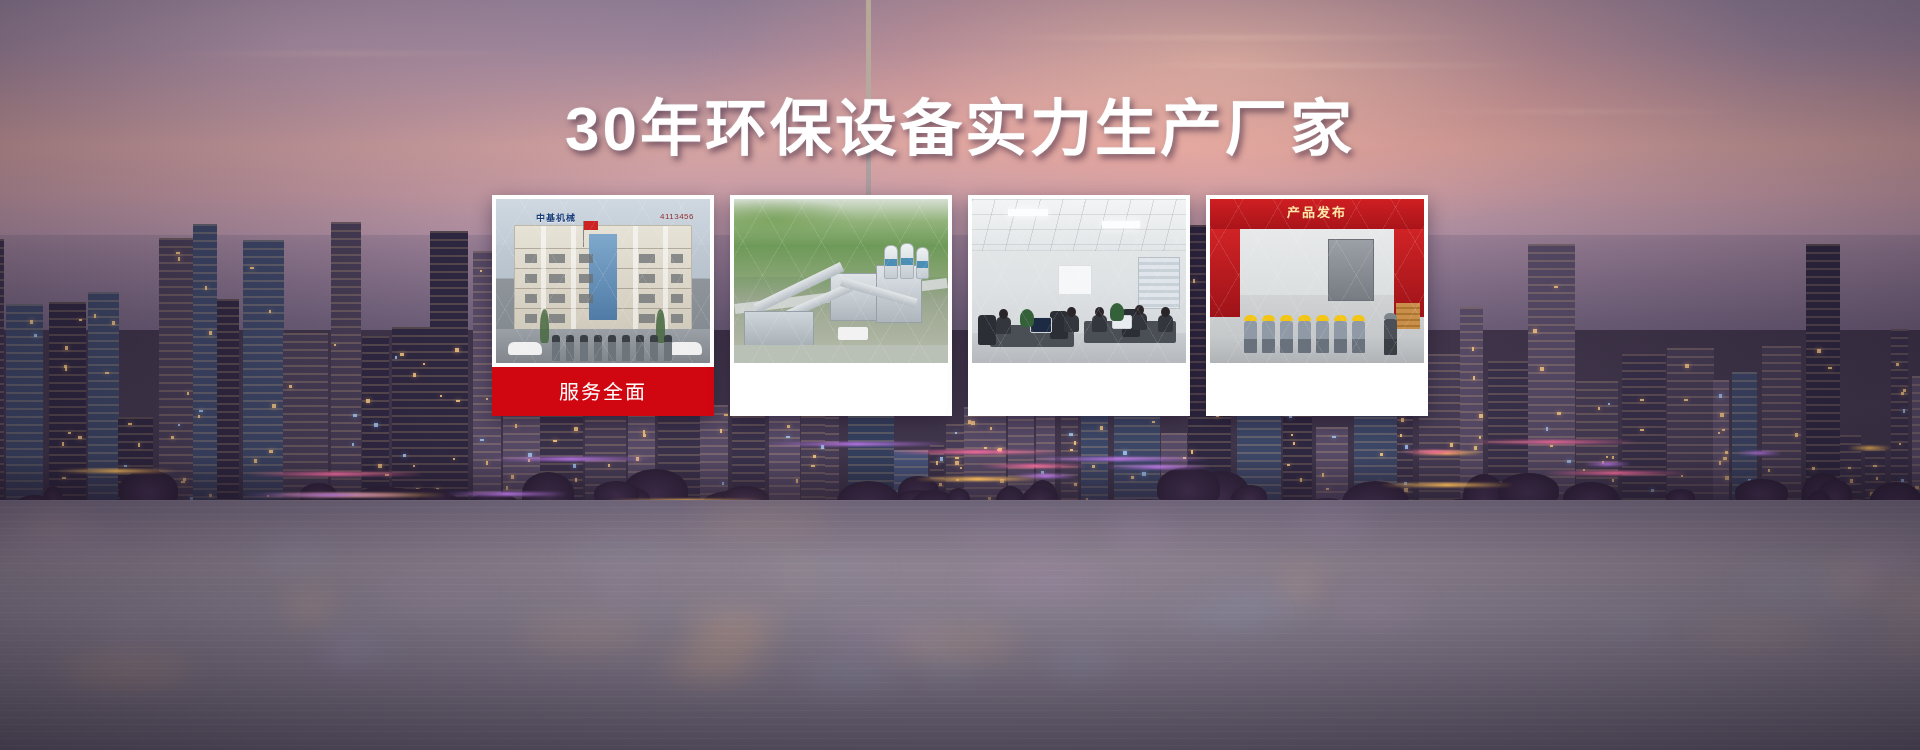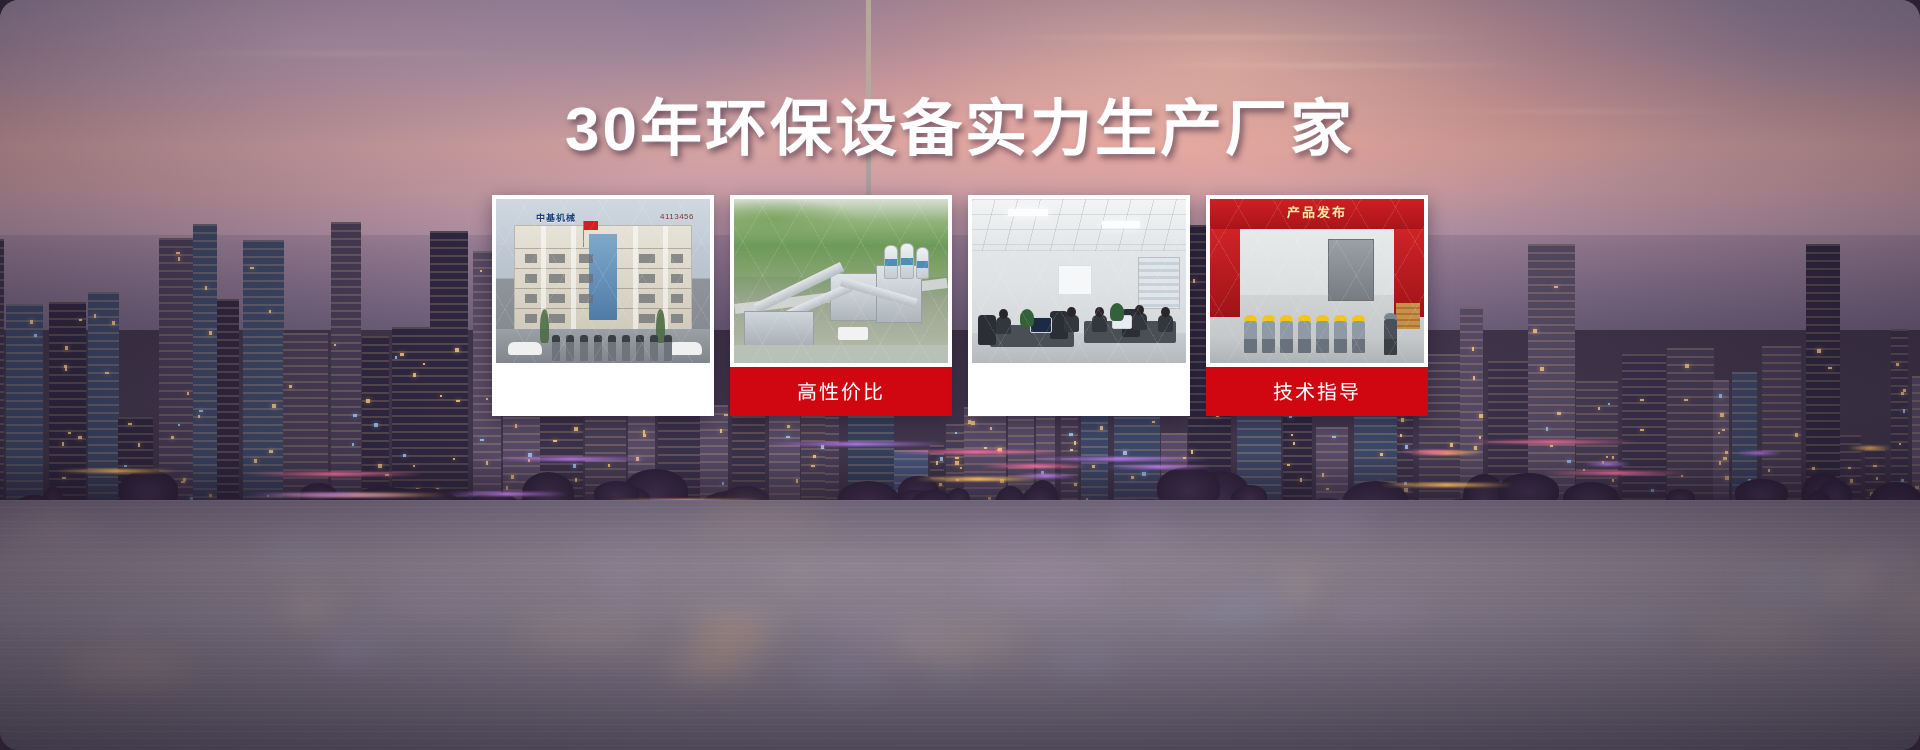--- a/index.html
+++ b/index.html
@@ -7,21 +7,20 @@
   html,body{
     width:1920px; height:750px; overflow:hidden;
     font-family:"Liberation Sans","DejaVu Sans",sans-serif;
     background:#2b2133;
   }
 
   .stage{
     position:relative;
     width:1920px; height:750px;
     overflow:hidden;
-    border-radius:19px;
   }
 
   
   .bg{ position:absolute; inset:0; overflow:hidden; }
 
   .sky{
     position:absolute; left:0; top:0; width:1920px; height:330px;
     background:
       radial-gradient(ellipse 760px 250px at 1230px 60px, rgba(255,196,170,.70) 0%, rgba(255,170,150,.30) 42%, rgba(255,170,150,0) 72%),
       radial-gradient(ellipse 640px 210px at 300px 40px, rgba(214,178,198,.55) 0%, rgba(200,165,190,0) 70%),
@@ -906,20 +905,21 @@
           <div class="person" style="left:70px;"></div>
           <div class="person" style="left:84px;"></div>
           <div class="person" style="left:98px;"></div>
           <div class="person" style="left:112px;"></div>
           <div class="person" style="left:126px;"></div>
           <div class="person" style="left:140px;"></div>
           <div class="person" style="left:154px;"></div>
           <div class="person" style="left:168px;"></div>
           <div class="wm"></div>
         </div>
+        <div class="card-label">服务全面</div>
       </div>
 
       <div class="card">
         <div class="card-photo p2">
           <div class="field"></div>
           <div class="road" style="left:0;top:92px;width:100%;height:10px;transform:rotate(-7deg);"></div>
           <div class="shed" style="left:96px;top:74px;width:52px;height:48px;"></div>
           <div class="shed" style="left:142px;top:66px;width:46px;height:58px;"></div>
           <div class="silo" style="left:150px;top:46px;width:14px;height:34px;">
               <i></i>
@@ -932,21 +932,20 @@
             </div>
           <div class="conv" style="left:24px;top:104px;width:96px;height:10px;transform:rotate(-26deg);"></div>
           <div class="conv" style="left:40px;top:118px;width:86px;height:9px;transform:rotate(-24deg);"></div>
           <div class="conv" style="left:106px;top:78px;width:78px;height:9px;transform:rotate(16deg);"></div>
           <div class="shed" style="left:10px;top:112px;width:70px;height:48px;background:linear-gradient(180deg,#cfd6db,#9aa3aa);"></div>
           <div class="truck" style="left:104px;top:128px;width:30px;height:13px;"></div>
           <div class="truck" style="left:76px;top:146px;width:26px;height:11px;"></div>
           <div class="road" style="left:0;bottom:0;width:100%;height:18px;background:#b9c0b5;"></div>
           <div class="wm"></div>
         </div>
-        <div class="card-label">高性价比</div>
       </div>
 
       <div class="card">
         <div class="card-photo p3">
           <div class="ceil"></div>
           <div class="ceilgrid"></div>
           <div class="panel" style="left:36px;top:10px;width:40px;height:7px;"></div>
           <div class="panel" style="left:130px;top:22px;width:38px;height:7px;"></div>
           <div class="wallart"></div>
           <div class="window"></div>
@@ -1012,18 +1011,17 @@
           <div class="worker" style="left:142px;">
               <div class="hat"></div>
               <div class="suit"></div>
             </div>
           <div class="worker" style="left:174px;bottom:8px;">
               <div class="hat" style="background:#7d858d;"></div>
               <div class="suit" style="height:36px;background:linear-gradient(180deg,#4b5058 0 20px,#3a3f46 20px 100%);"></div>
             </div>
           <div class="wm"></div>
         </div>
-        <div class="card-label">技术指导</div>
       </div>
 
     </div>
   </div>
 </div>
 
 </body></html>

